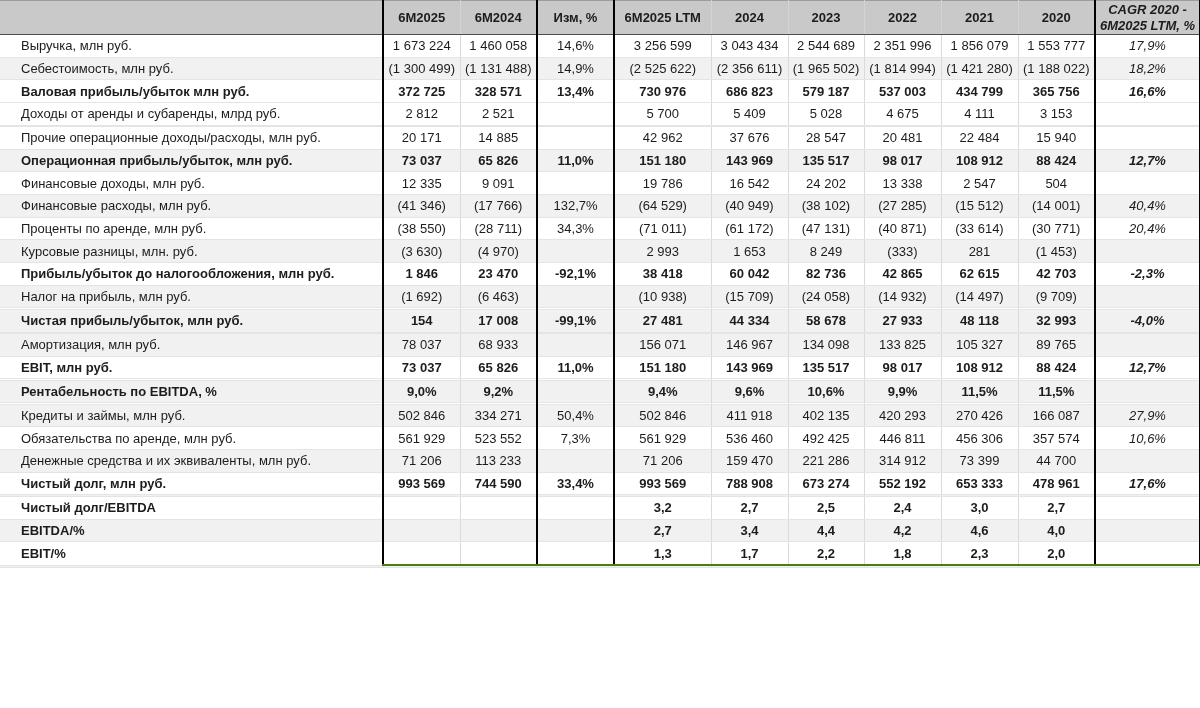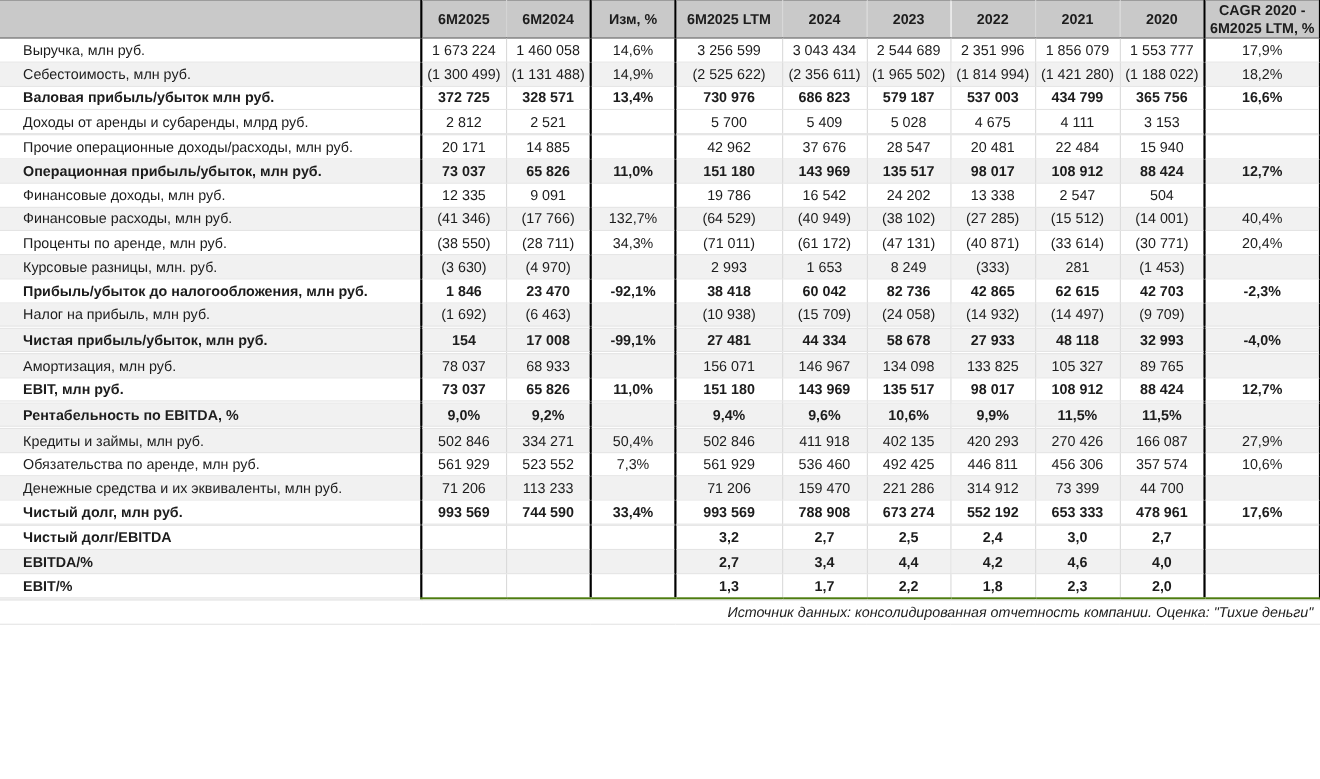--- a/index.html
+++ b/index.html
@@ -17,21 +17,21 @@
   tbody td{
     border-right:1px solid #dadada;
     border-bottom:1px solid #e4e4e4;
   }
   td.lbl{text-align:left;padding-left:21px;}
   td.num{text-align:center;}
   tr.alt td{background:#f1f1f1;}
   tr.bold td{font-weight:700;}
   
   .bL{border-left:2px solid #000 !important;}
-  .bR{border-right:2px solid #000 !important;}
+  .bR{border-right:2px solid #000 !important;font-style:italic;}
   tr.last-data td.num{border-bottom:2px solid #4d7c0f;margin-left:44px;}
   
   tr.spacer td{background:#f1f1f1;border-right:1px solid #dedede;border-bottom:1px solid #e4e4e4;}
   td.ftr{text-align:right;font-style:italic;padding-right:6px;border-right:none;}
 </style>
 </head>
 <body>
 
 <table>
   <colgroup>
@@ -446,17 +446,14 @@
         <td></td>
         <td></td>
         <td></td>
         <td></td>
         <td></td>
         <td></td>
         <td></td>
         <td></td>
         <td></td>
       </tr>
-      <tr>
-        <td colspan="11" class="ftr">Источник данных: консолидированная отчетность компании. Оценка: "Тихие деньги"</td>
-      </tr>
     </tbody>
 </table>
 
 </body></html>

